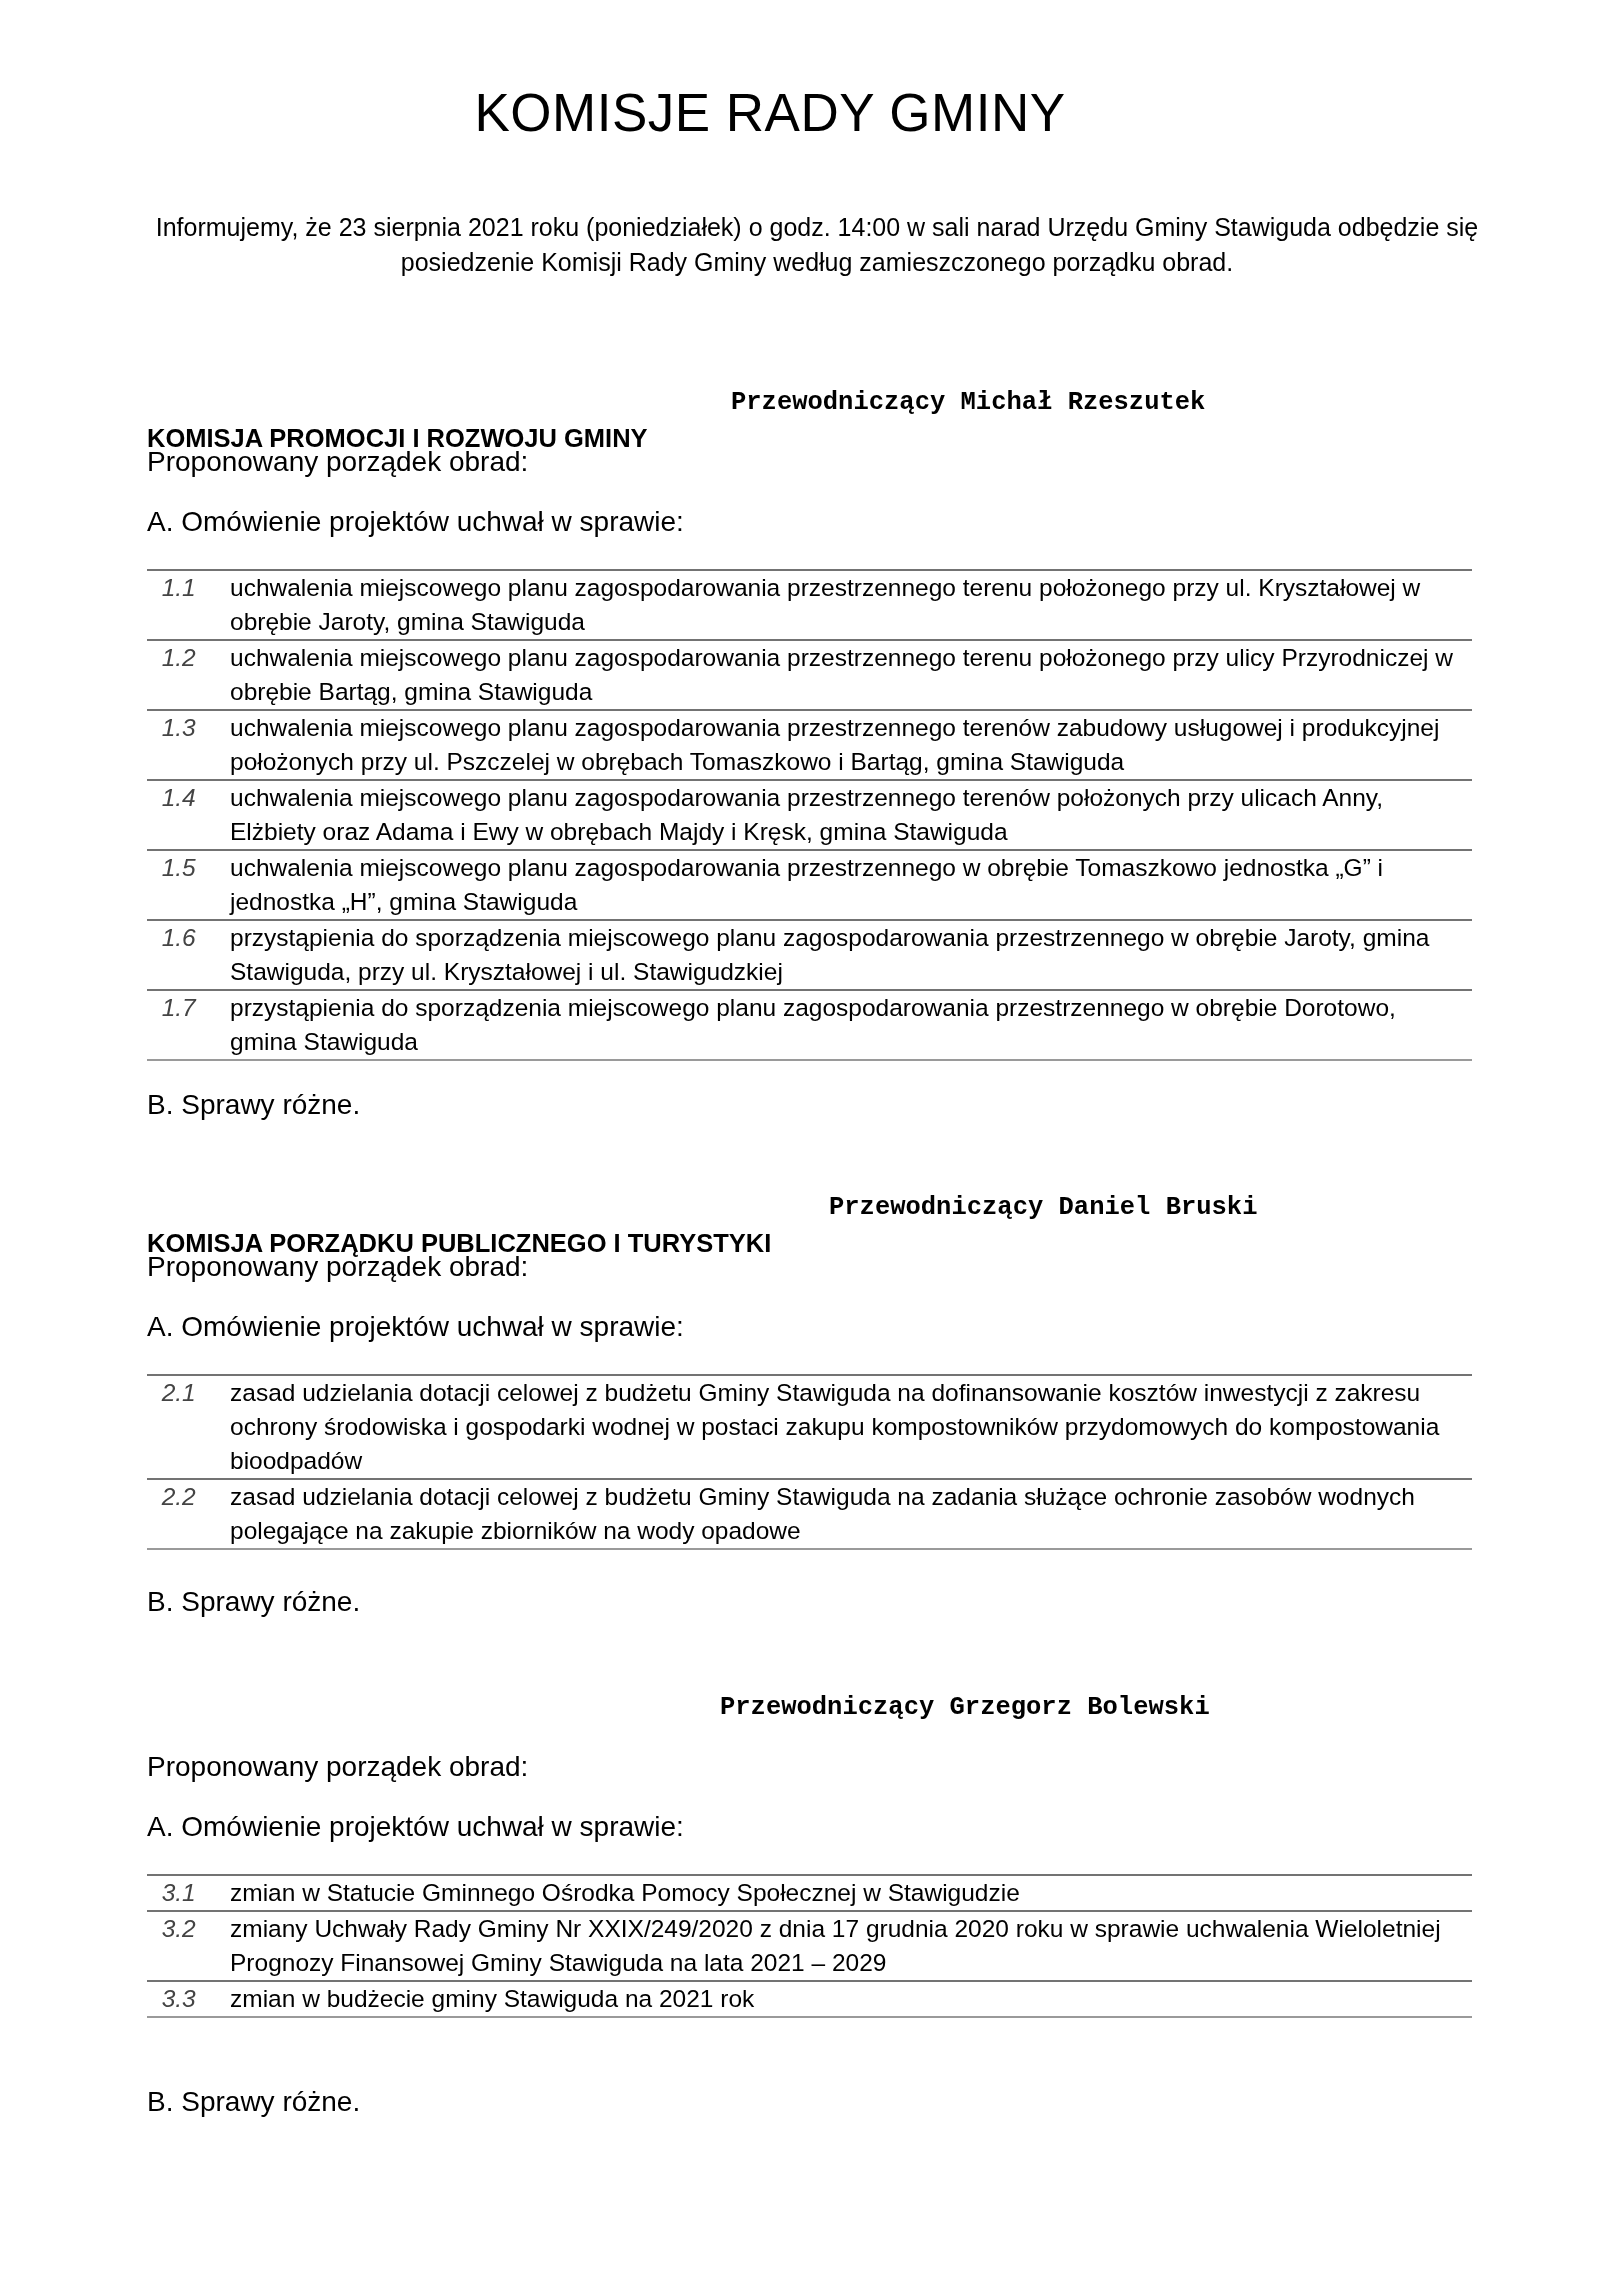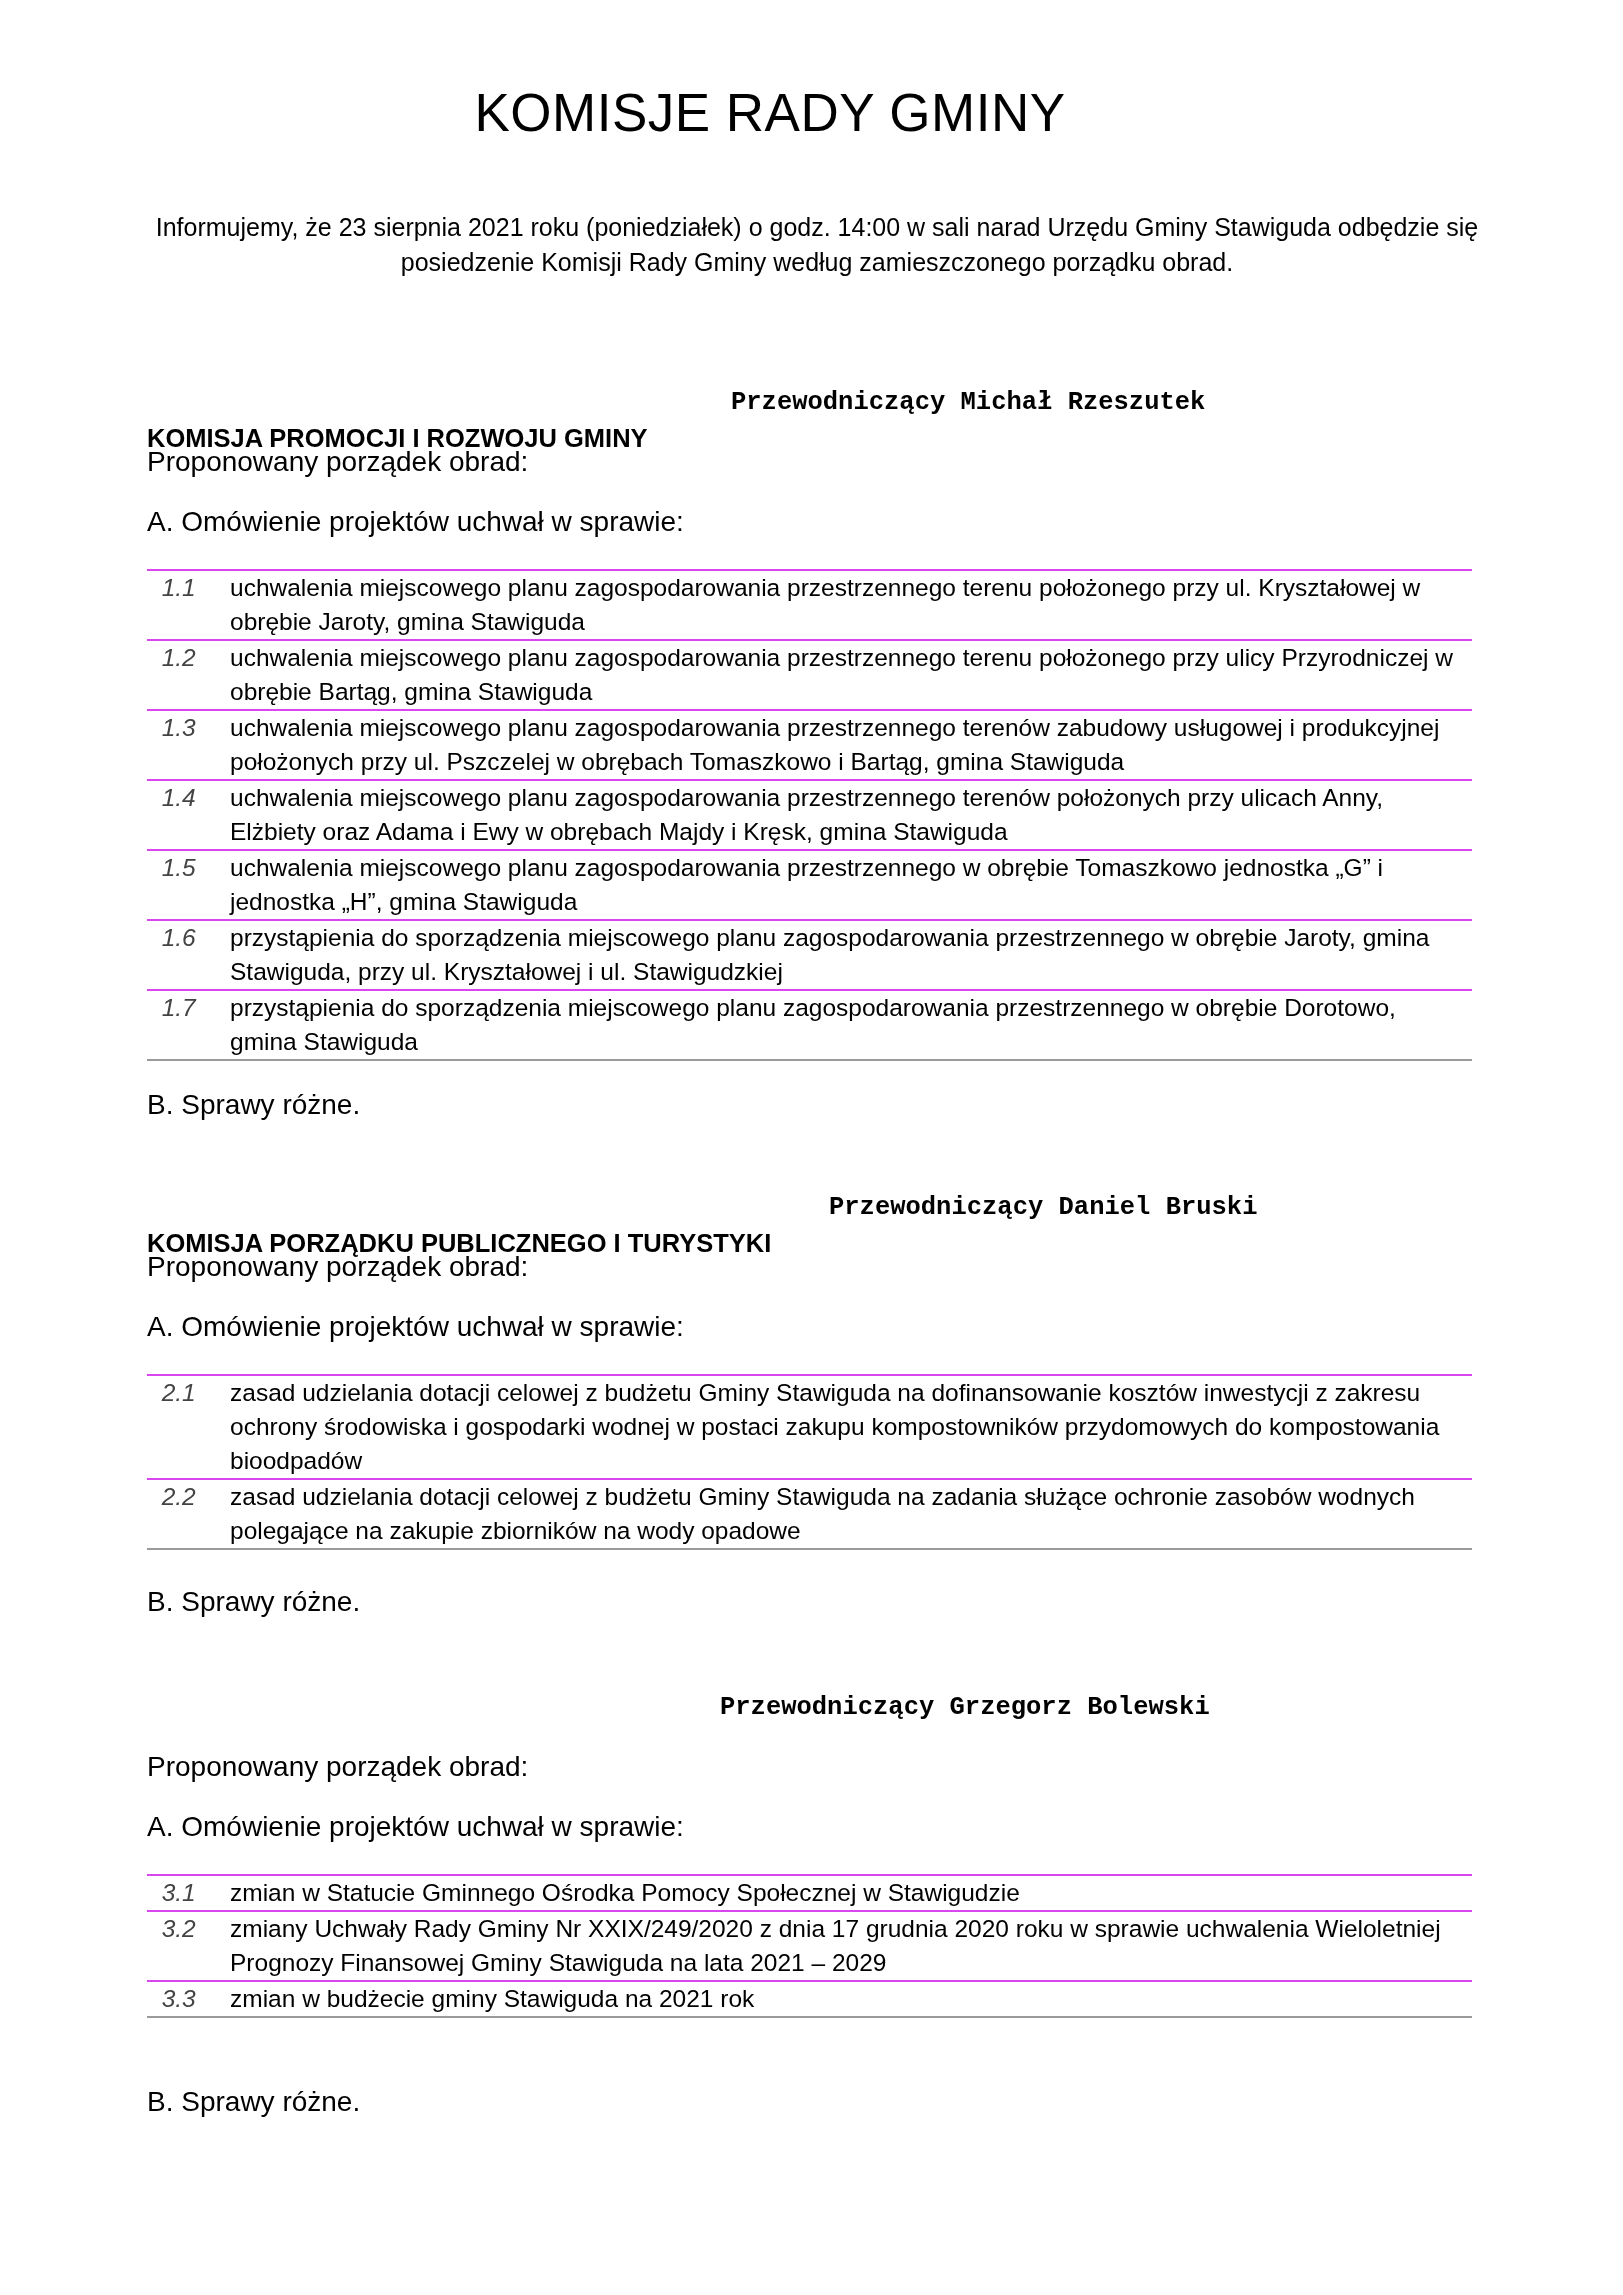--- a/index.html
+++ b/index.html
@@ -5,21 +5,21 @@
   html,body{margin:0;padding:0;background:#fff;}
   body{width:1623px;height:2295px;position:relative;overflow:hidden;font-family:"Liberation Sans","DejaVu Sans",sans-serif;color:#000;}
   .title{position:absolute;left:0;width:1540px;top:82px;text-align:center;font-size:53px;letter-spacing:0.5px;font-weight:normal;}
   .intro{position:absolute;left:147px;width:1340px;top:210px;text-align:center;font-size:25px;line-height:35px;}
   .section{position:absolute;left:147px;width:1325px;}
   .sec-head{position:relative;height:34px;font-weight:bold;font-size:25.5px;}
   .sec-head .name{position:absolute;left:0;top:0;margin-top:36px;}
   .sec-head .chair{position:absolute;top:0;font-family:Liberation Mono, monospace;}
   .lbl{font-size:28px;position:absolute;left:0;}
   table.items{position:absolute;left:0;width:1325px;border-collapse:collapse;font-size:24.5px;}
-  table.items td{border-top:2px solid #d946ef;vertical-align:top;padding:0;line-height:34px;}
+  table.items td{border-top:2px solid #737373;vertical-align:top;padding:0;line-height:34px;}
   table.items tr:last-child td{border-bottom:2px solid #9a9a9a;}
   td.num{width:83px;font-style:italic;color:#444;padding-left:14.7px !important;box-sizing:border-box;}
   td.txt{padding-right:9.8px !important;}
 </style>
 </head>
 <body>
 
 <div class="title">KOMISJE RADY GMINY</div>
 <div class="intro">Informujemy, że 23 sierpnia 2021 roku (poniedziałek) o godz. 14:00 w sali narad Urzędu Gminy Stawiguda odbędzie się posiedzenie Komisji Rady Gminy według zamieszczonego porządku obrad.</div>
 

